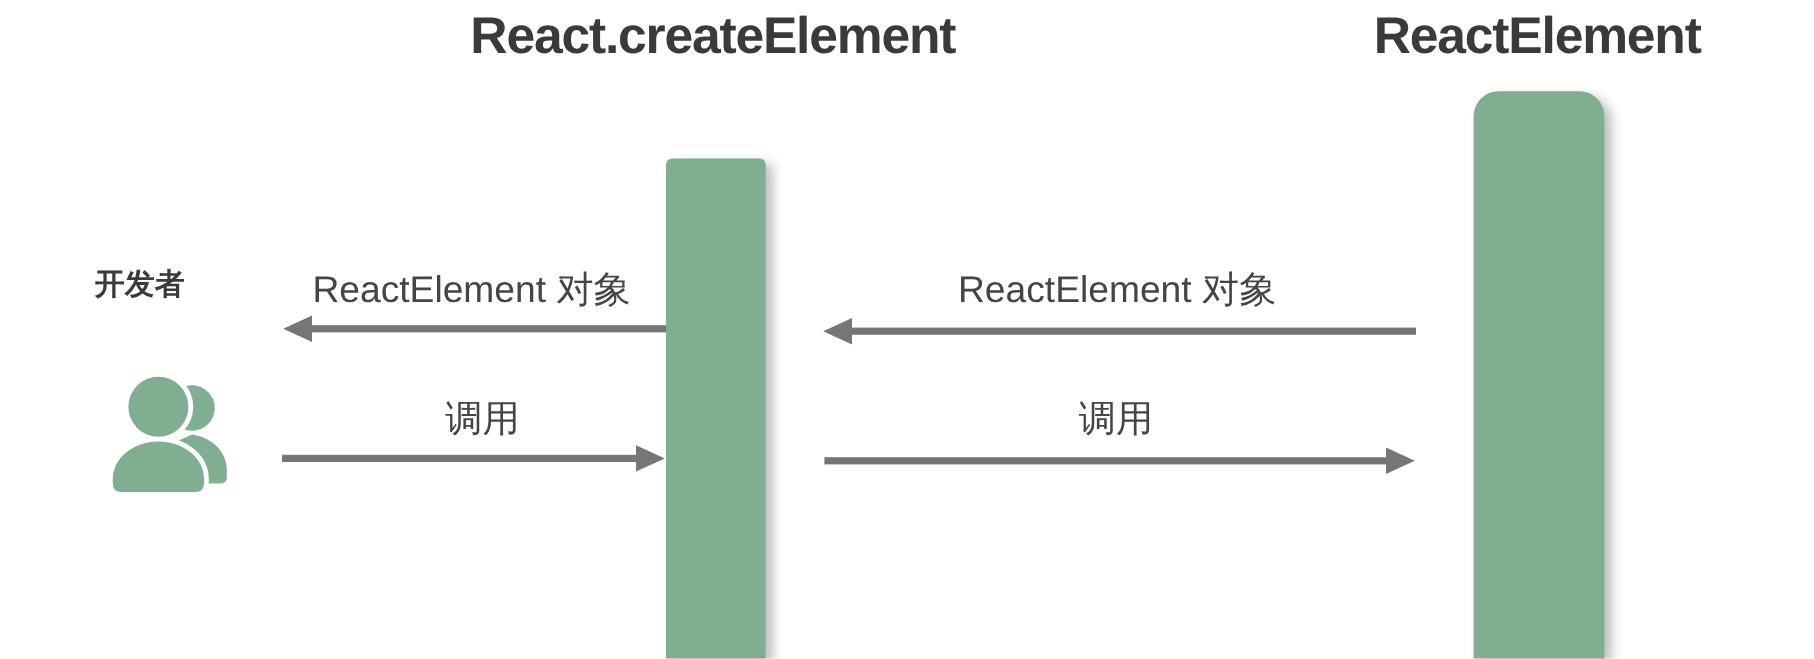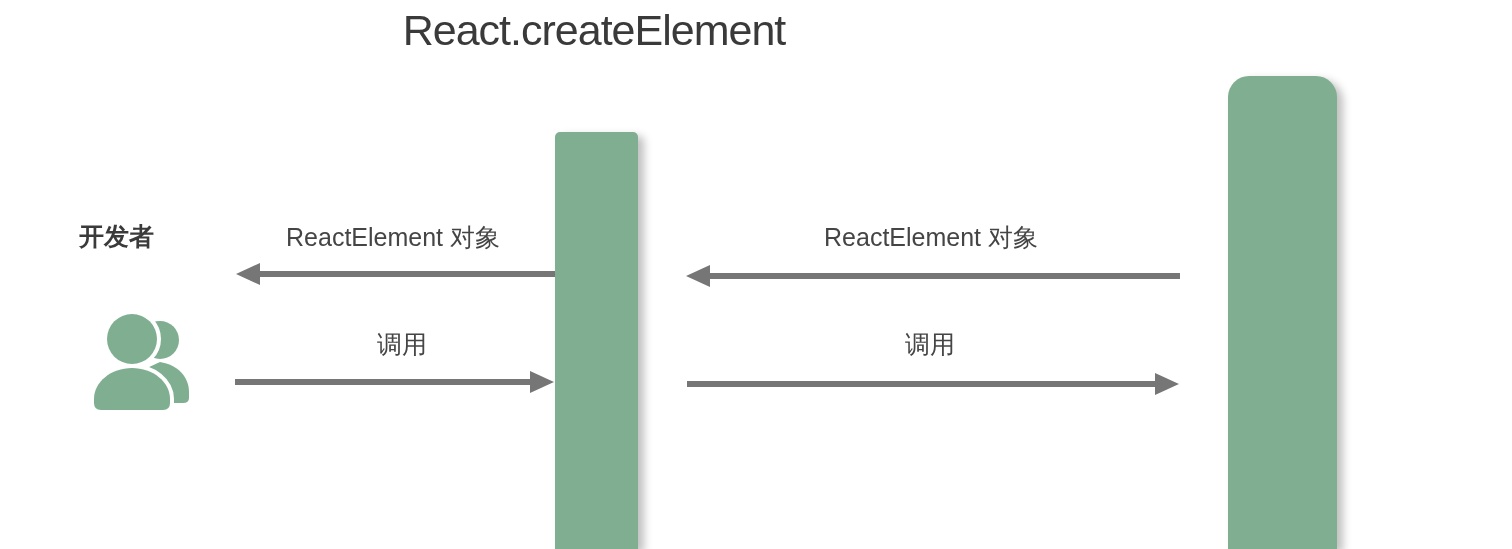--- a/index.html
+++ b/index.html
@@ -20,21 +20,21 @@
     background: #ffffff;
     overflow: hidden;
   }
 
   
   .lifeline-title {
     position: absolute;
     top: 6px;
     transform: translateX(-50%);
     font-size: 43px;
-    font-weight: 400;
+    font-weight: 700;
     letter-spacing: -1px;
     color: var(--title-text);
     white-space: nowrap;
   }
   .title-left  { left: 594px; }
   .title-right { left: 1281px; }
 
   
   .lifeline-bar {
     position: absolute;
@@ -65,21 +65,21 @@
     position: absolute;
     left: 92px; top: 310px;
     width: 104px; height: 100px;
     color: var(--lifeline-green);
   }
 
   
   .msg-label {
     position: absolute;
     transform: translateX(-50%);
-    font-size: 25px;
+    font-size: 31px;
     font-weight: 500;
     color: var(--label-text);
     white-space: nowrap;
   }
   .label-return-1 { left: 393px; top: 221px; }
   .label-call-1   { left: 402px; top: 328px; }
   .label-return-2 { left: 931px; top: 221px; }
   .label-call-2   { left: 930px; top: 328px; }
 
   
@@ -117,20 +117,21 @@
     color: var(--watermark-gray);
     white-space: nowrap;
   }
 </style>
 </head>
 <body>
 
 <div class="canvas">
 
   <div class="lifeline-title title-left">React.createElement</div>
+  <div class="lifeline-title title-right">ReactElement</div>
 
   <div class="lifeline-bar bar-left"></div>
   <div class="lifeline-bar bar-right"></div>
 
   <div class="actor-label">开发者</div>
 
   <svg class="actor-icon" viewBox="0 0 104 100" xmlns="http://www.w3.org/2000/svg" aria-hidden="true">
 
     <circle cx="68" cy="30" r="19" fill="currentColor"></circle>
     <path d="M68 52 C86 55 97 67 97 82 L97 88 Q97 93 91 93 L55 93 L55 58 Z" fill="currentColor"></path>

